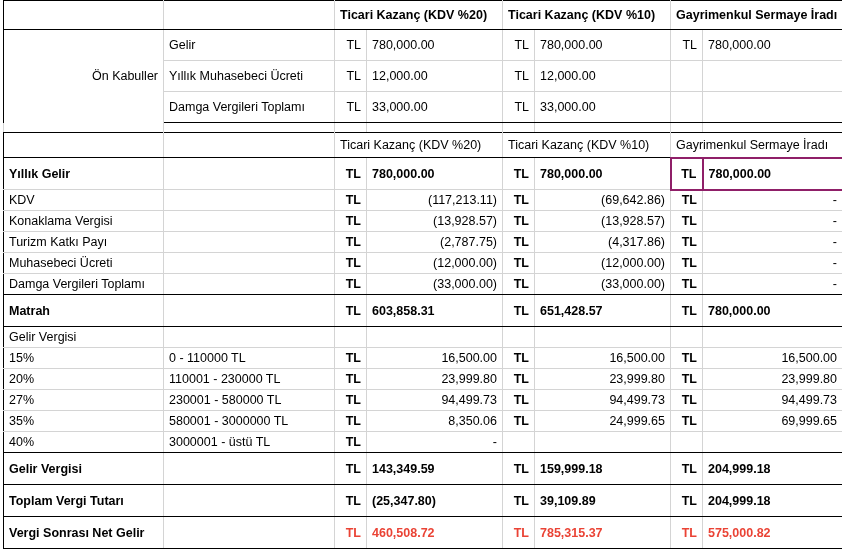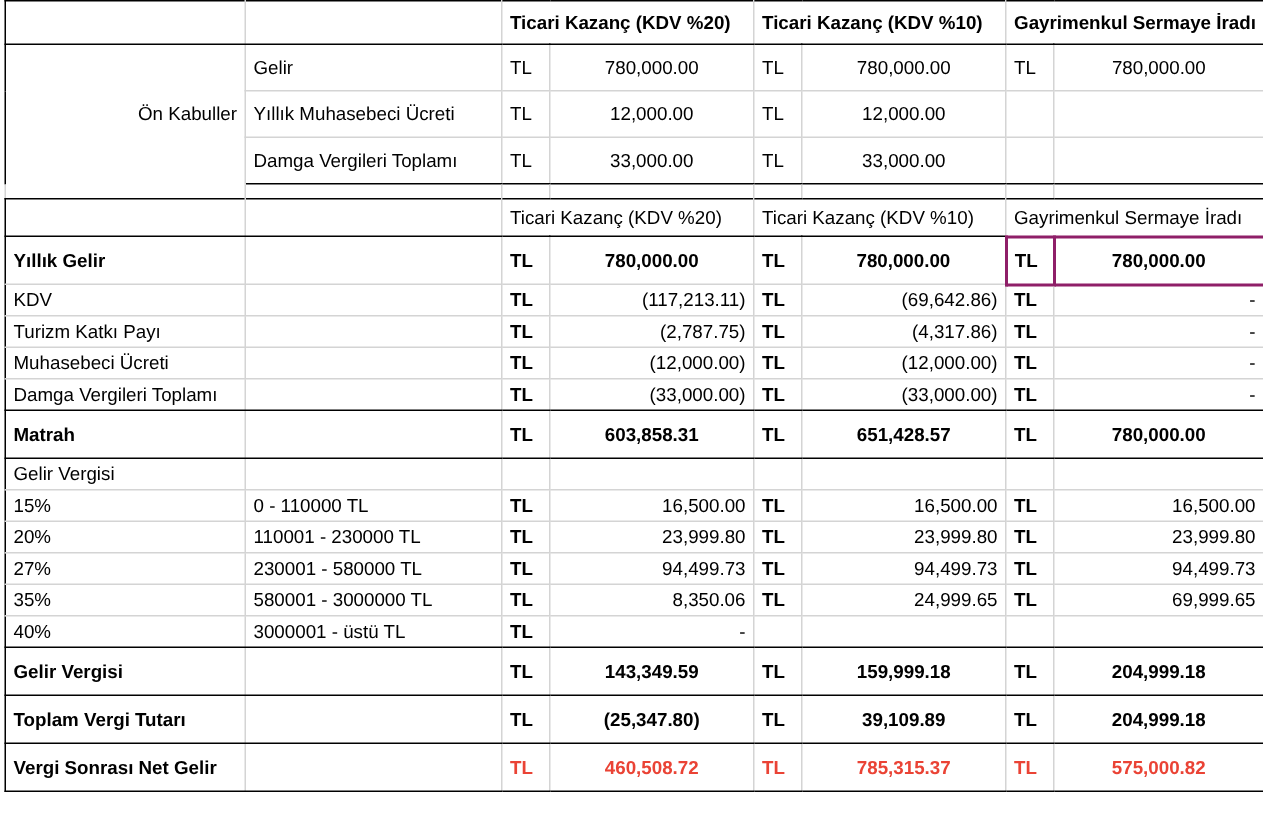--- a/index.html
+++ b/index.html
@@ -42,23 +42,23 @@
   
   col.c-label  { width: 160px; }
   col.c-desc   { width: 171px; }
   col.c-cur    { width: 32px;  }
   col.c-val    { width: 136px; }
   col.c-cur2   { width: 32px;  }
   col.c-val2   { width: 136px; }
   col.c-cur3   { width: 32px;  }
   col.c-val3   { width: 140px; }
 
-  .cur  { text-align: left;  font-weight: bold; }
+  .cur  { text-align: right;  font-weight: bold; }
   .val  { text-align: right; margin-left: 19px; }
-  .valb { text-align: center; font-weight: bold; }
+  .valb { text-align: left; font-weight: bold; }
   .lbl-b { font-weight: bold; }
   .pct  { text-align: left; }
 
   
   .t1 { margin: 0; }
   .t1 .hdr td {
     height: 29px;
     font-weight: bold;
     font-size: 12.5px;
     border-top: 1.6px solid #000;
@@ -232,20 +232,30 @@
         <td class="edge-l">KDV</td>
         <td></td>
         <td class="cur">TL</td>
         <td class="val">(117,213.11)</td>
         <td class="cur">TL</td>
         <td class="val">(69,642.86)</td>
         <td class="cur">TL</td>
         <td class="val edge-r">-</td>
       </tr>
 
+      <tr>
+        <td class="edge-l">Konaklama Vergisi</td>
+        <td></td>
+        <td class="cur">TL</td>
+        <td class="val">(13,928.57)</td>
+        <td class="cur">TL</td>
+        <td class="val">(13,928.57)</td>
+        <td class="cur">TL</td>
+        <td class="val edge-r">-</td>
+      </tr>
 
       <tr>
         <td class="edge-l">Turizm Katkı Payı</td>
         <td></td>
         <td class="cur">TL</td>
         <td class="val">(2,787.75)</td>
         <td class="cur">TL</td>
         <td class="val">(4,317.86)</td>
         <td class="cur">TL</td>
         <td class="val edge-r">-</td>

